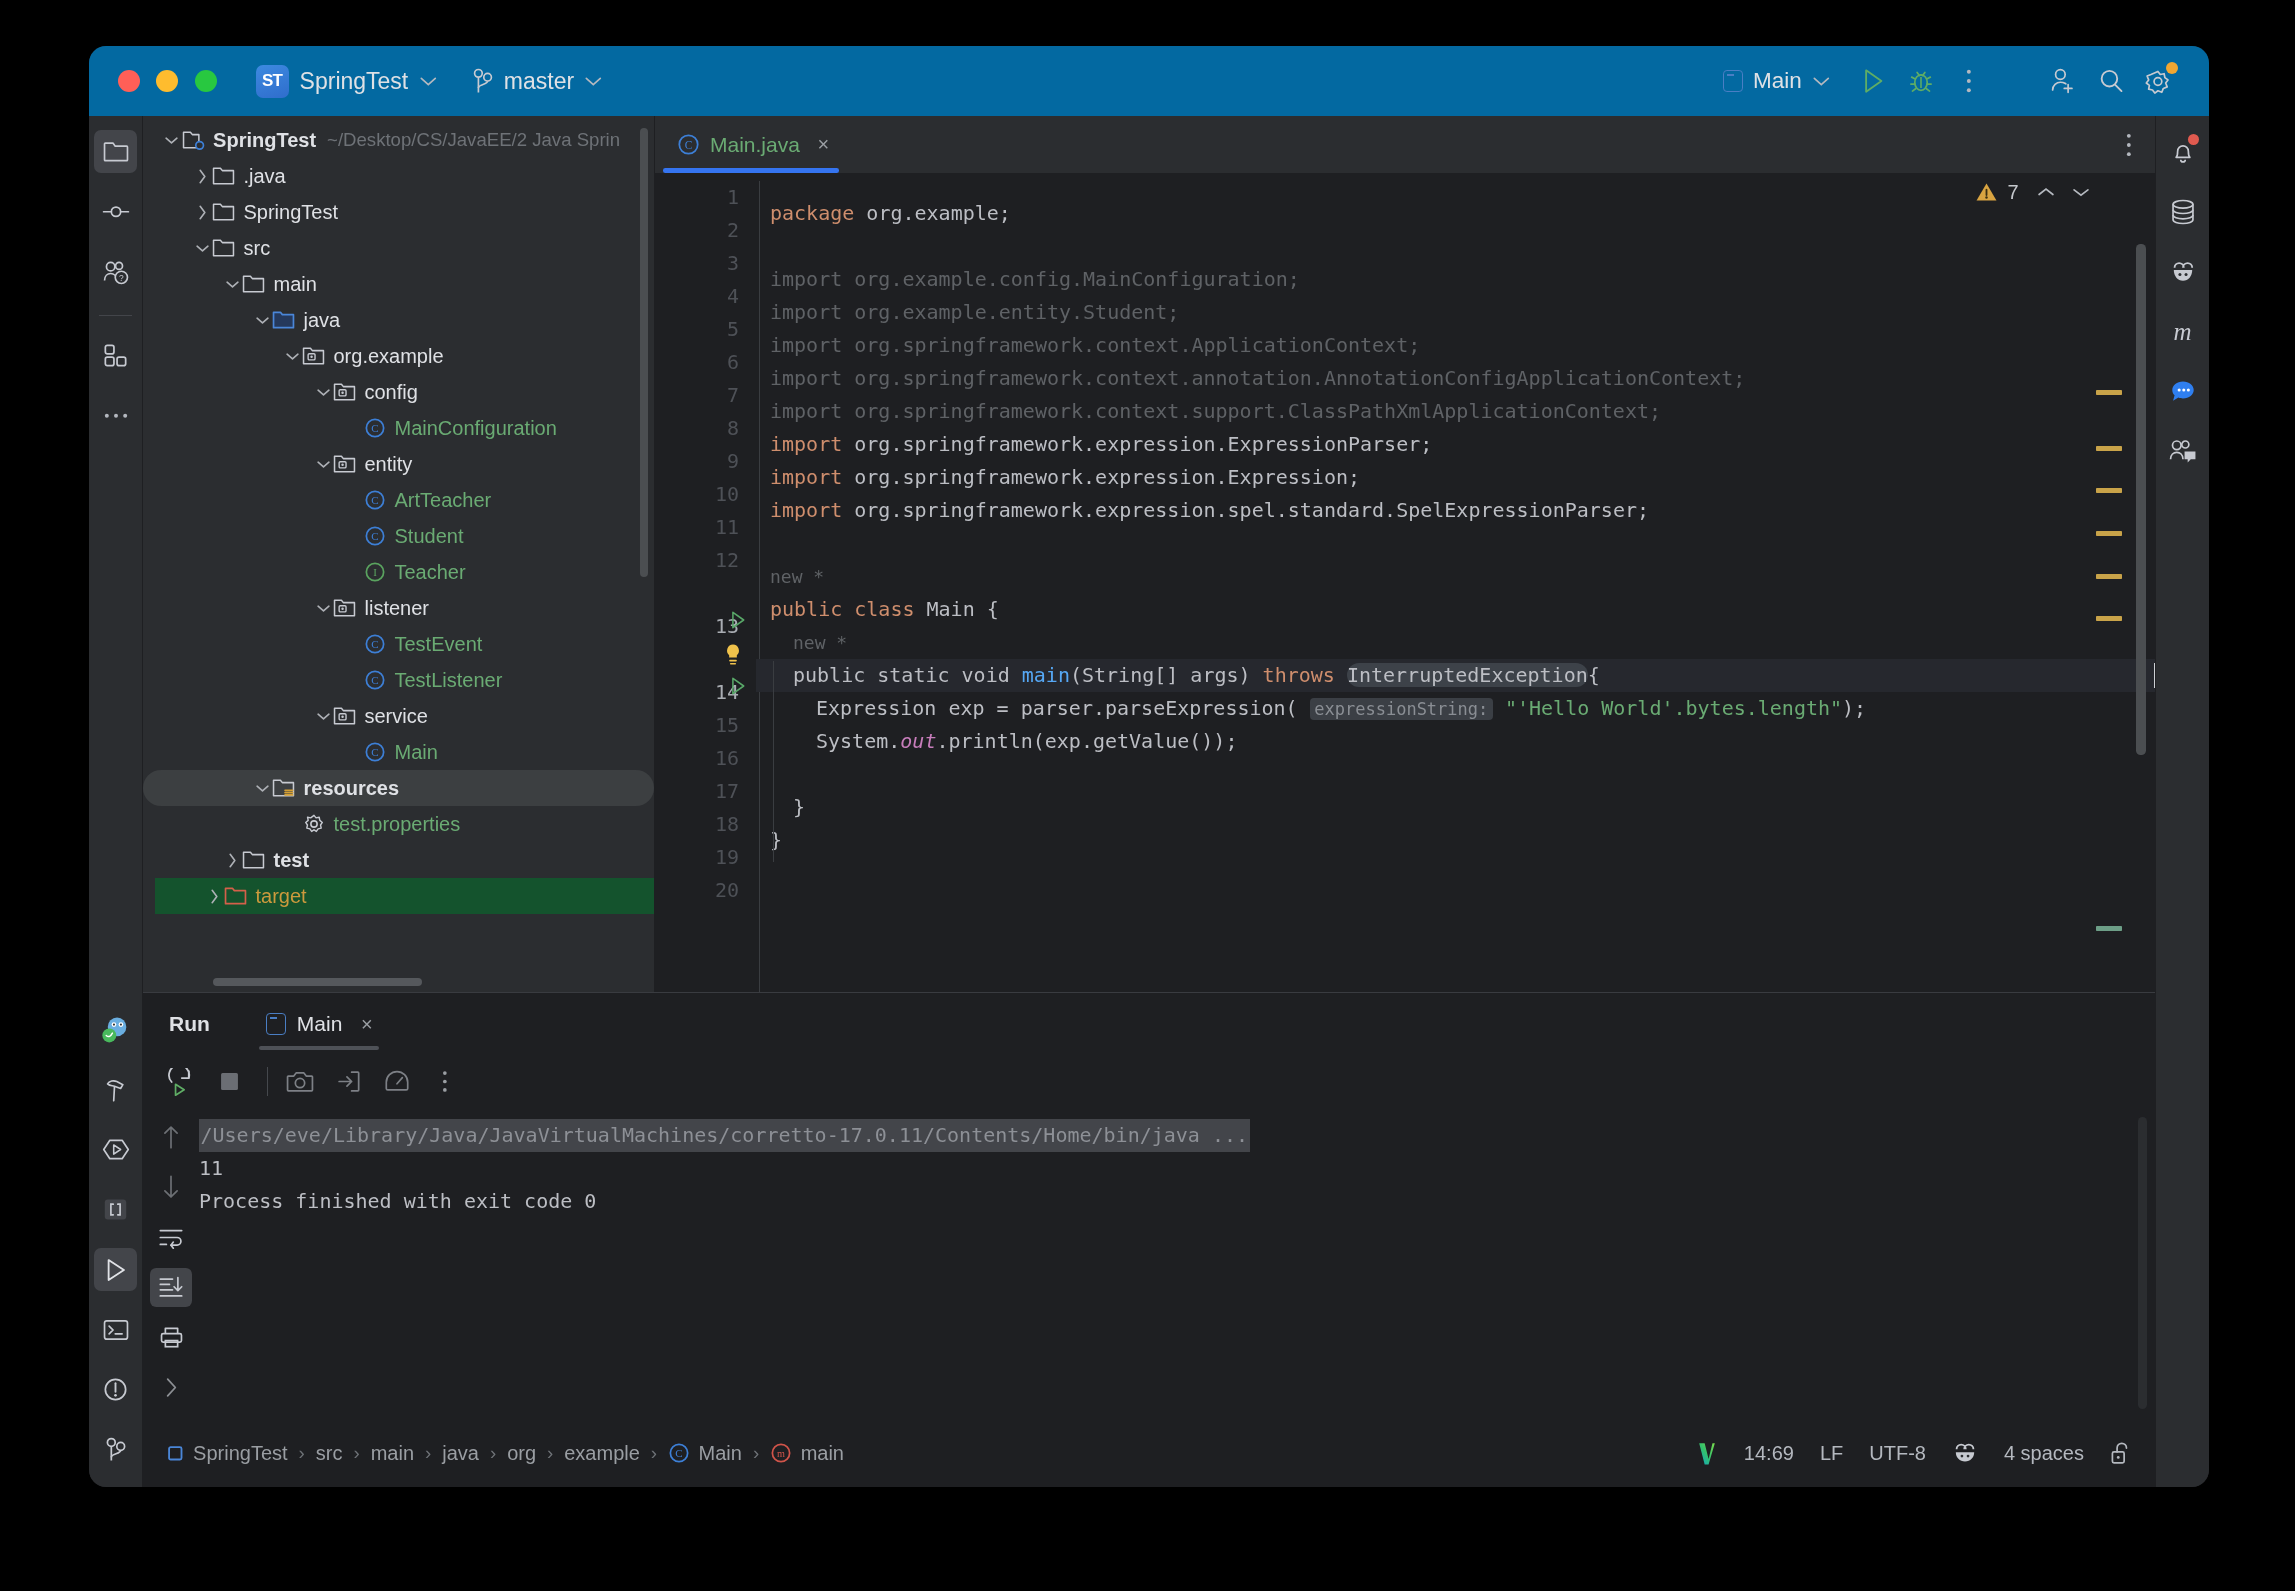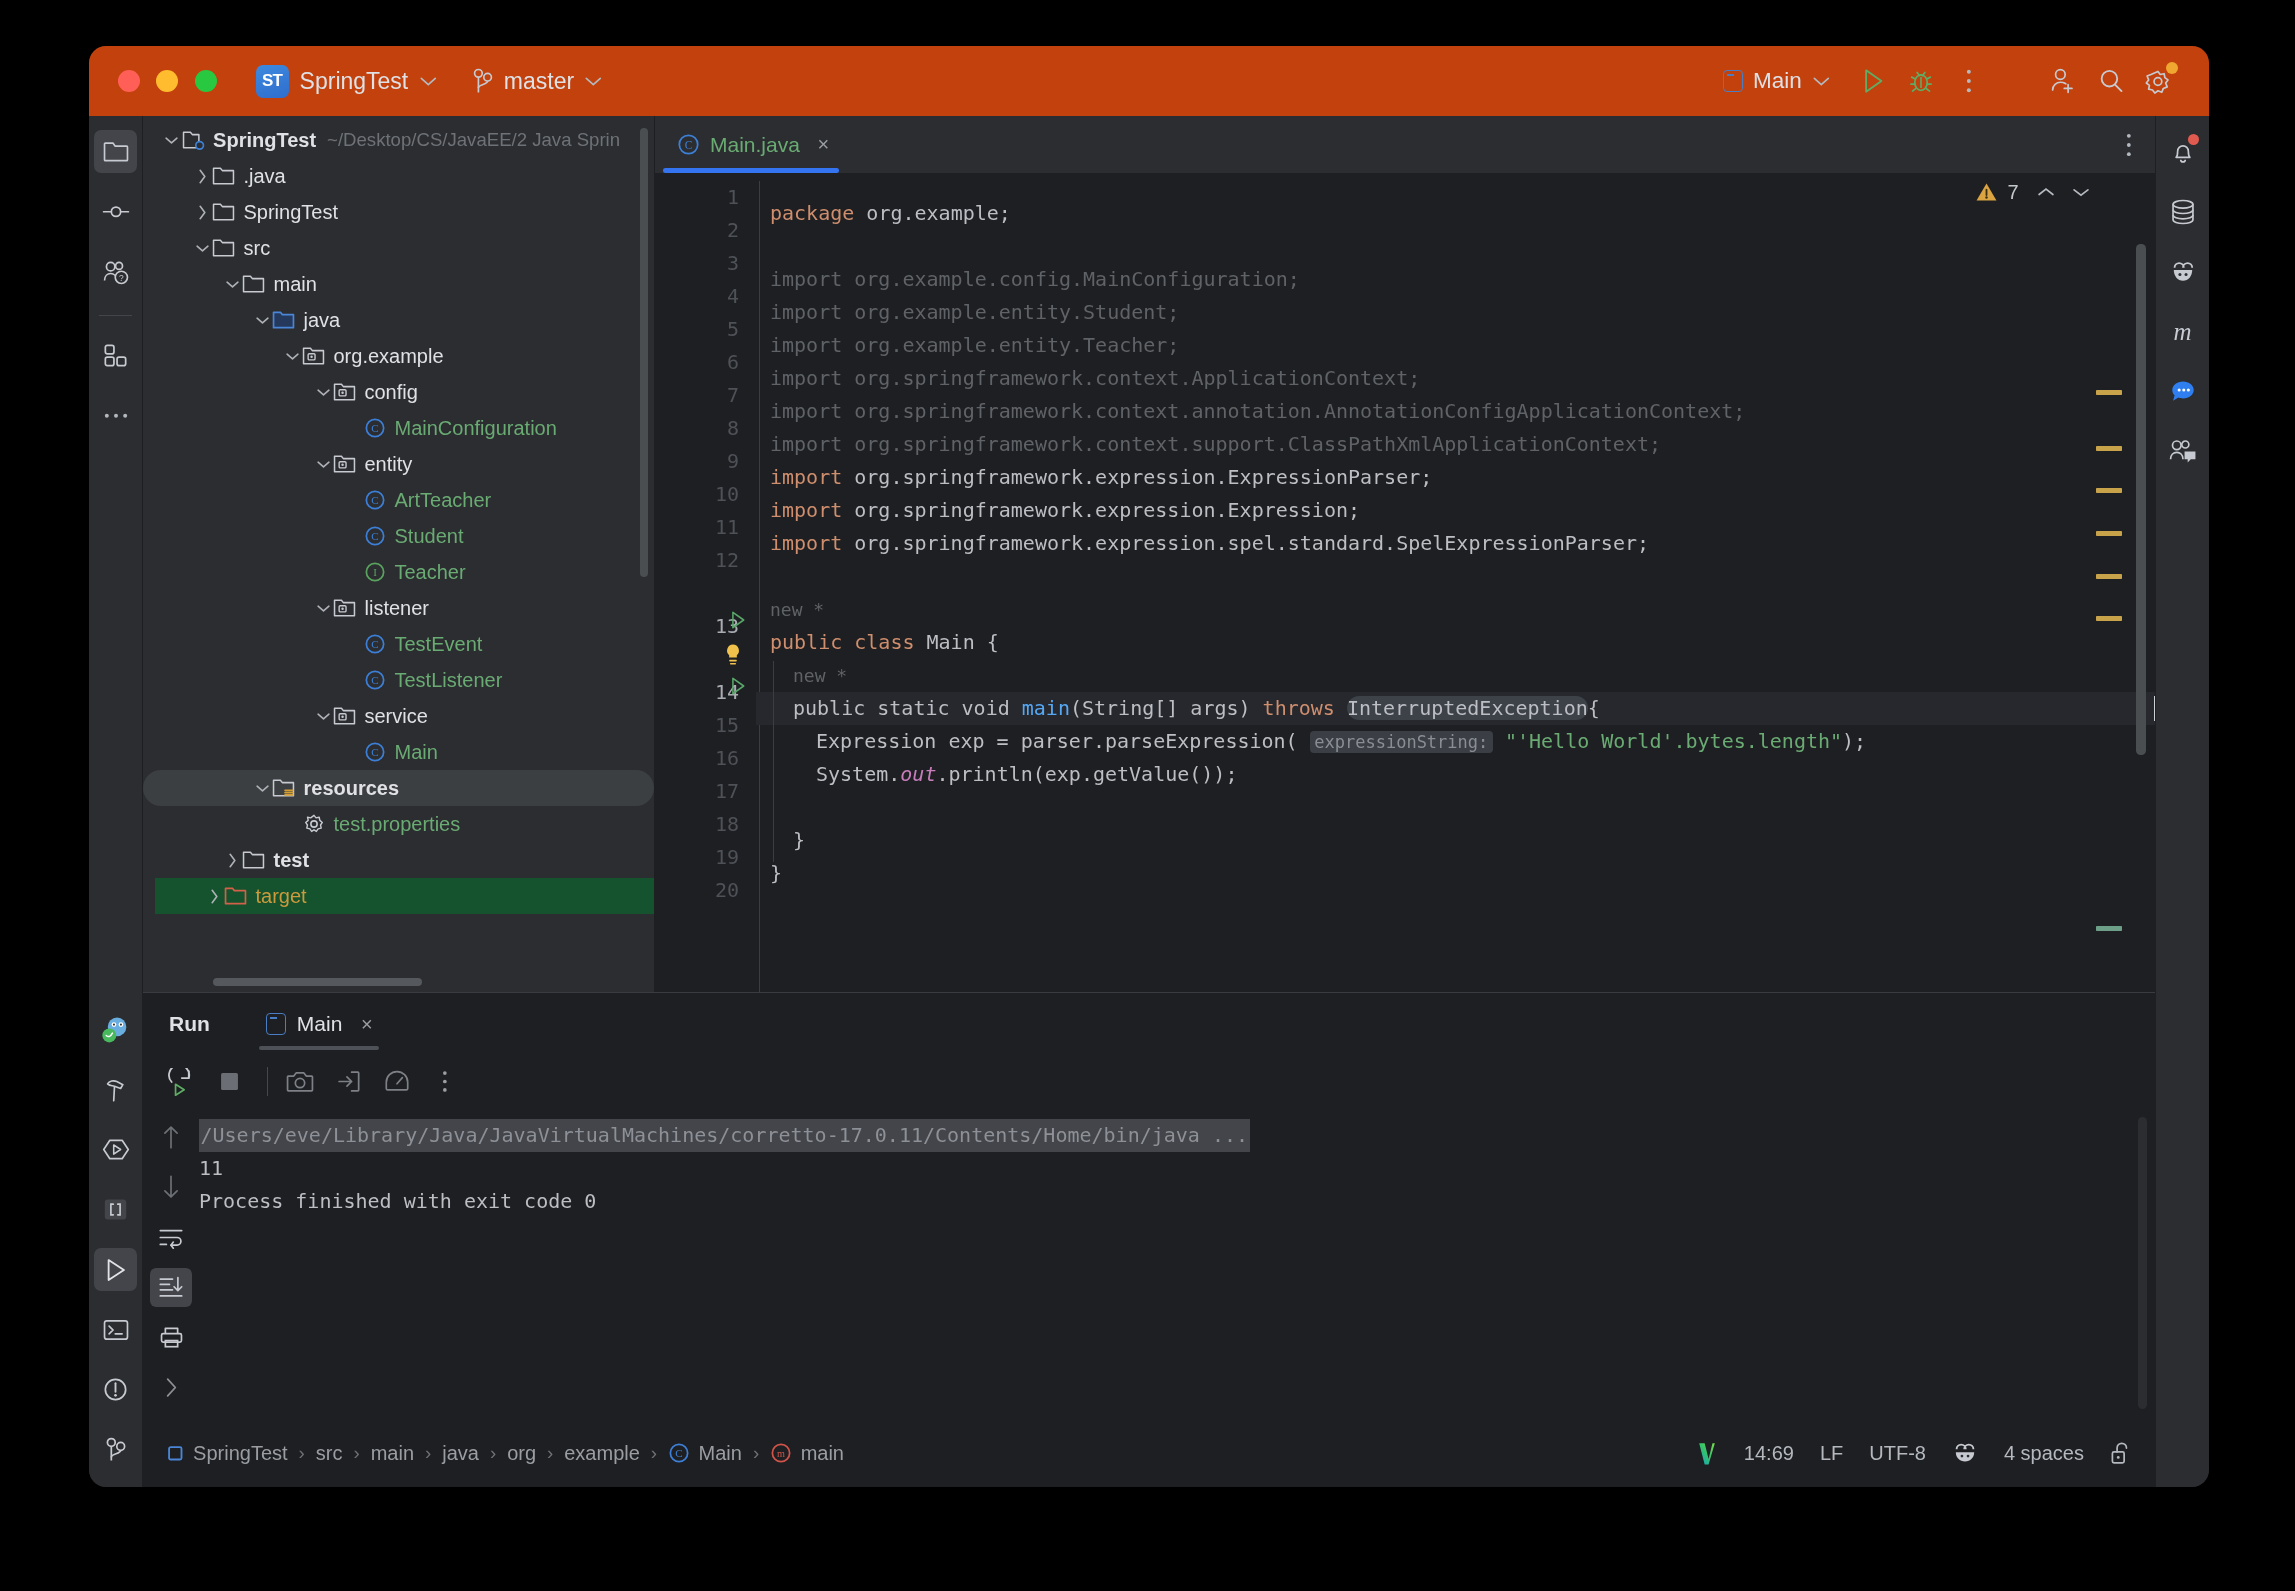--- a/index.html
+++ b/index.html
@@ -2,21 +2,21 @@
 <html style="font-size:12.4px"><head>
 <meta charset="utf-8">
 <style>
   html,body{margin:0;padding:0;background:#000;}
   body{width:2295px;height:1592px;font-family:"Liberation Sans",sans-serif;overflow:hidden;}
   *{box-sizing:border-box;}
 
   #root{position:absolute;left:89px;top:46px;width:2120px;height:1441px;background:#1e1f22;border-radius:17px;overflow:hidden;}
 
   
-  .titlebar{position:relative;height:70px;background:#c2410c;display:flex;align-items:center;}
+  .titlebar{position:relative;height:70px;background:#0369a1;display:flex;align-items:center;}
   .traffic{display:flex;gap:16.3px;padding-left:29px;}
   .tl{width:22px;height:22px;border-radius:50%;}
   .tl.r{background:#ff5f57;} .tl.y{background:#febc2e;} .tl.g{background:#28c840;}
   .projbtn{display:flex;align-items:center;gap:11px;margin-left:39px;}
   .stbadge{width:33px;height:33px;border-radius:7px;background:linear-gradient(160deg,#3d8ae0,#2f6dcc);
            color:#fff;font-size:17px;font-weight:bold;display:flex;align-items:center;justify-content:center;letter-spacing:-0.8px;}
   .projname{color:#dfe1e5;font-size:23px;}
   .chev{color:#b4b8bf;font-size:17px;}
   .branchbtn{display:flex;align-items:center;gap:10px;margin-left:34px;}
   .branchname{color:#dfe1e5;font-size:23px;}
@@ -667,21 +667,20 @@
                 <div class="ln">18</div>
                 <div class="ln">19</div>
                 <div class="ln">20</div>
               </div>
             <div class="vbar" style="top:7.7px;bottom:0;"></div>
             <div class="code" id="code">
                 <div class="cl"><span class="kw">package</span><span class=""> org.example;</span></div>
                 <div class="cl">&nbsp;</div>
                 <div class="cl"><span class="dim">import org.example.config.MainConfiguration;</span></div>
                 <div class="cl"><span class="dim">import org.example.entity.Student;</span></div>
-                <div class="cl"><span class="dim">import org.example.entity.Teacher;</span></div>
                 <div class="cl"><span class="dim">import org.springframework.context.ApplicationContext;</span></div>
                 <div class="cl"><span class="dim">import org.springframework.context.annotation.AnnotationConfigApplicationContext;</span></div>
                 <div class="cl"><span class="dim">import org.springframework.context.support.ClassPathXmlApplicationContext;</span></div>
                 <div class="cl"><span class="kw">import</span><span class=""> org.springframework.expression.ExpressionParser;</span></div>
                 <div class="cl"><span class="kw">import</span><span class=""> org.springframework.expression.Expression;</span></div>
                 <div class="cl"><span class="kw">import</span><span class=""> org.springframework.expression.spel.standard.SpelExpressionParser;</span></div>
                 <div class="cl">&nbsp;</div>
                 <div class="cl"><span class="hint">new *</span></div>
                 <div class="cl"><span class="kw">public class</span><span class=""> Main {</span></div>
                 <div class="cl"><span class="hint" style="margin-left:23px;">new *</span></div>

